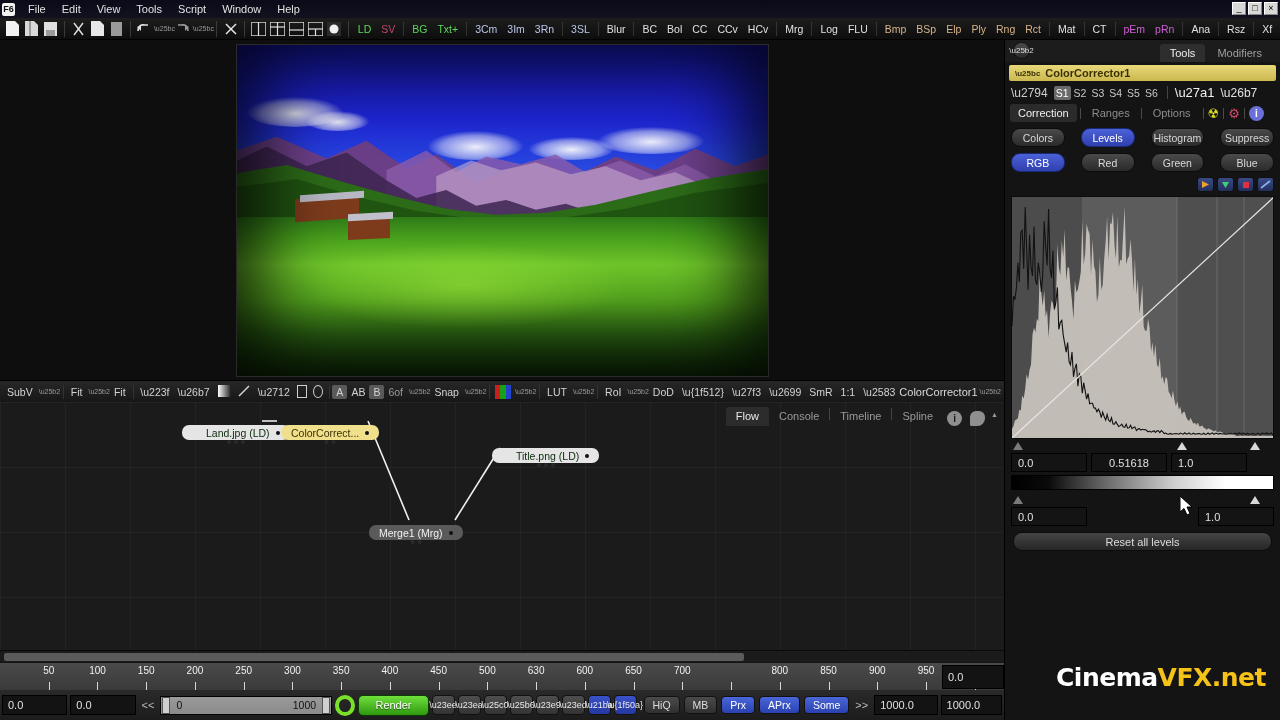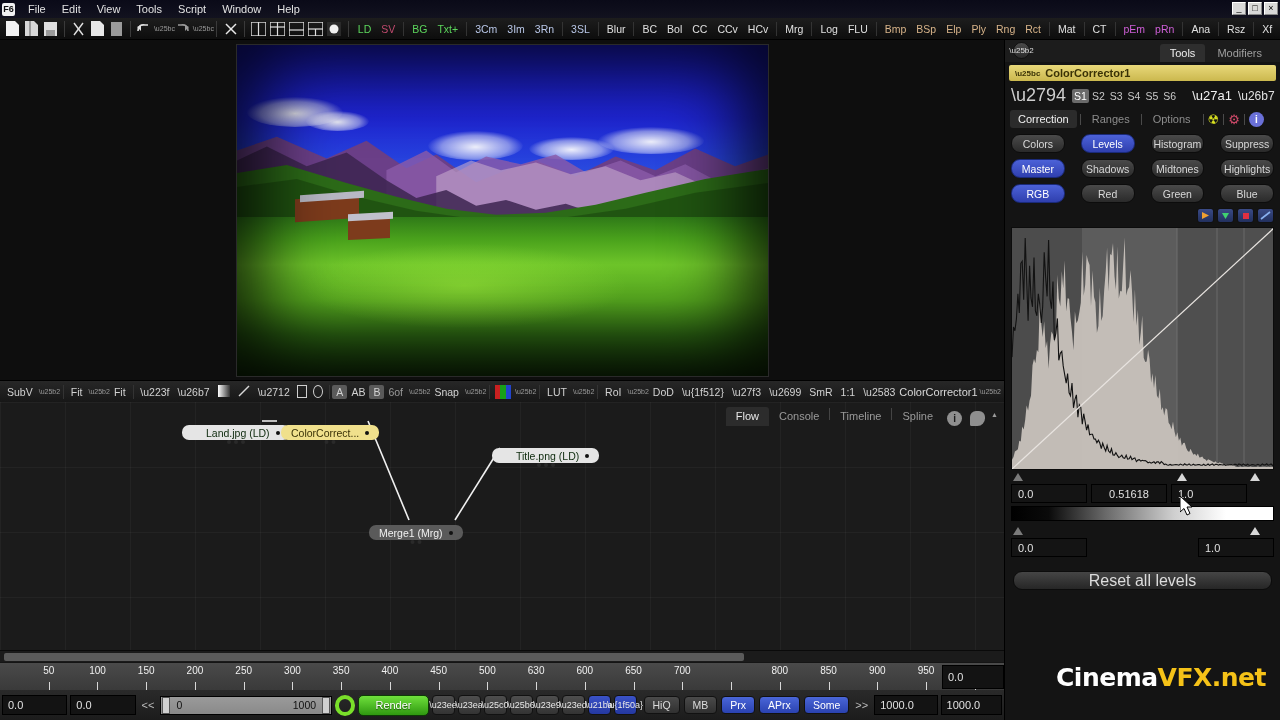--- a/index.html
+++ b/index.html
@@ -106,21 +106,21 @@
   .pbtn.on { background:linear-gradient(#4c62d8,#2f3fae); color:#fff; border-color:#1a2a7a; }
   .miniR { display:flex; gap:3px; justify-content:flex-end; padding:2px 6px 2px; }
   .mbtn { width:17px; height:15px; border-radius:3px; background:linear-gradient(#3a4a86,#22305e); border:1px solid #111; display:flex; align-items:center; justify-content:center; }
   .histo { margin:2px 6px 0; height:243px; background:#585858; border:1px solid #0c0c0c; position:relative; overflow:hidden; }
   .sliderrow { display:flex; align-items:center; padding:2px 6px; gap:4px; position:relative; height:14px;}
   .arrow-up { width:0;height:0;border-left:5px solid transparent;border-right:5px solid transparent;border-bottom:8px solid #d8d8d8; position:absolute; }
   .arrow-up.dim { border-bottom-color:#7a7a7a; }
   .valrow { display:flex; padding:0 6px; gap:4px; }
   .valfld { height:19px; background:#141414; border:1px solid #000; color:#e0e0e0; font-size:11px; display:flex; align-items:center; padding:0 6px; }
   .gradbar { margin:3px 6px; height:15px; border:1px solid #000; background:linear-gradient(90deg,#000 0%, #0a0a0a 14%, #6a6a6a 36%, #cfcfcf 62%, #fff 82%, #fff 100%); }
-  .resetbtn { margin:14px 8px; height:19px; border-radius:9px; background:linear-gradient(#454545,#262626); border:1px solid #0c0c0c; color:#dcdcdc; font-size:16px; display:flex; align-items:center; justify-content:center; }
+  .resetbtn { margin:6px 8px; height:19px; border-radius:9px; background:linear-gradient(#454545,#262626); border:1px solid #0c0c0c; color:#dcdcdc; font-size:11px; display:flex; align-items:center; justify-content:center; }
   .brand { position:absolute; right:14px; bottom:28px; font-size:25px; font-weight:bold; letter-spacing:-.5px; font-family:"DejaVu Sans", sans-serif; }
   .brand .w { color:#fff; } .brand .y { color:#f5c218; }
 </style>
 </head>
 <body>
 
 <div class="titlebar">
   <div class="logo">F6</div>
   <div class="menu" id="menu-bar">
       <div class="mi">File</div>
@@ -521,21 +521,21 @@
           <div class="rtab">Modifiers</div>
         </div>
     </div>
 
     <div class="toolhdr">
       <span style="font-size:8px;margin-right:5px;">\u25bc</span>
       <span>ColorCorrector1</span>
     </div>
 
     <div class="srow">
-      <span style="color:#cfcfcf;font-size:18px;margin-right:4px;">\u2794</span>
+      <span style="color:#cfcfcf;font-size:12px;margin-right:4px;">\u2794</span>
       <div id="states" style="display:flex;gap:1px;">
           <div class="sbtn on">S1</div>
           <div class="sbtn">S2</div>
           <div class="sbtn">S3</div>
           <div class="sbtn">S4</div>
           <div class="sbtn">S5</div>
           <div class="sbtn">S6</div>
         </div>
       <span style="width:1px;height:13px;background:#444;margin:0 5px;"></span>
       <span style="color:#f0f0f0;font-size:13px;">\u27a1</span>
@@ -556,26 +556,20 @@
         <span style="width: 1px; height: 11px; background: rgb(74, 74, 74); margin: 0px 4px;"></span>
         <span style="width: 15px; height: 15px; border-radius: 50%; background: rgb(106, 112, 216); color: rgb(255, 255, 255); font-size: 10px; font-weight: bold; display: inline-flex; align-items: center; justify-content: center;">i</span>
       </div>
 
     <div class="btnrow" id="moderow">
         <div class="pbtn">Colors</div>
         <div class="pbtn on">Levels</div>
         <div class="pbtn">Histogram</div>
         <div class="pbtn">Suppress</div>
       </div>
-    <div class="btnrow" id="rangerow">
-        <div class="pbtn on">Master</div>
-        <div class="pbtn">Shadows</div>
-        <div class="pbtn">Midtones</div>
-        <div class="pbtn">Highlights</div>
-      </div>
     <div class="btnrow" id="chanrow">
         <div class="pbtn on">RGB</div>
         <div class="pbtn">Red</div>
         <div class="pbtn">Green</div>
         <div class="pbtn">Blue</div>
       </div>
 
     <div class="miniR">
       <div class="mbtn">
         <svg width="9" height="9">

